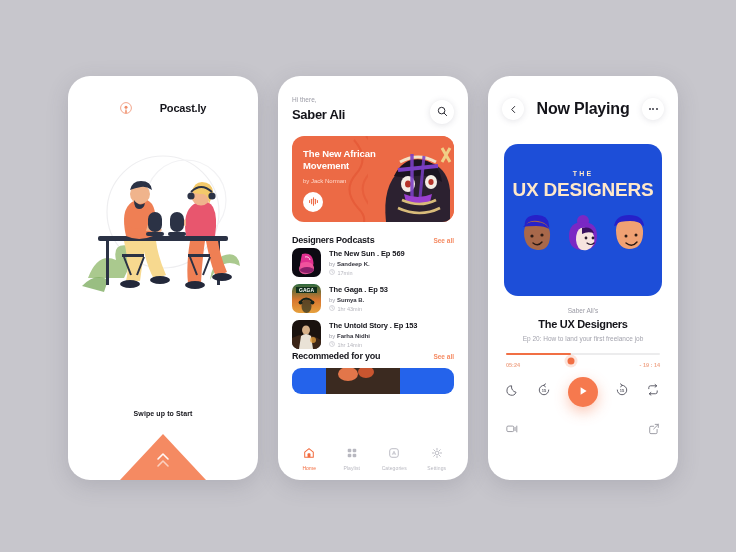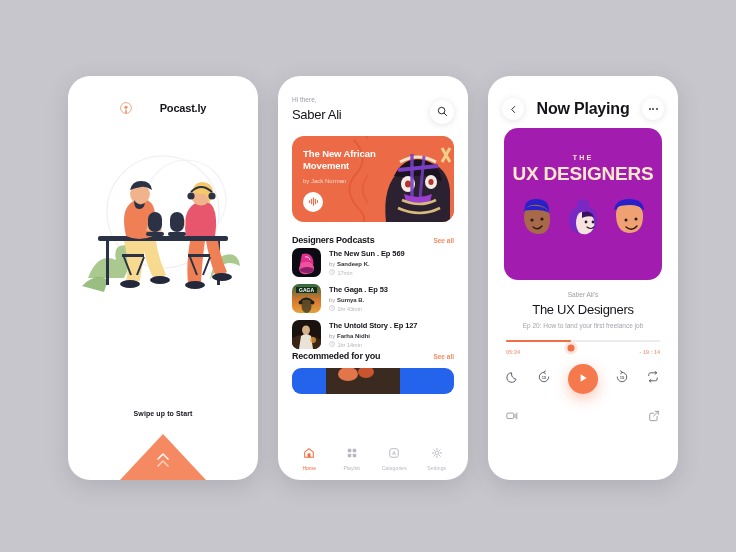--- a/index.html
+++ b/index.html
@@ -63,21 +63,21 @@
     width: 86px; height: 46px;
     background: #f58a62;
     clip-path: polygon(50% 0%, 100% 100%, 0% 100%);
   }
   .swipe-chev { position: absolute; left: 50%; transform: translateX(-50%); bottom: 6px; }
 
   
   .s2 { width: 100%; height: 100%; position: relative; display: flex; flex-direction: column; }
   .s2-head { padding: 20px 14px 0; display: flex; align-items: flex-start; justify-content: space-between; }
   .greet { font-size: 6.5px; color: #9a9aa4; margin-bottom: 4px; }
-  .uname { font-size: 13px; font-weight: 400; color: #14141a; letter-spacing: -.3px; }
+  .uname { font-size: 13px; font-weight: 700; color: #14141a; letter-spacing: -.3px; }
   .search-btn {
     width: 24px; height: 24px; border-radius: 50%;
     background: #fff; box-shadow: 0 1px 6px rgba(90,90,110,.18);
     display: flex; align-items: center; justify-content: center; margin-top: 4px;
   }
 
   .feature-card {
     margin: 12px 14px 0; height: 86px; border-radius: 12px;
     background: #ec6a45; position: relative; overflow: hidden;
   }
@@ -124,30 +124,30 @@
   .round-btn {
     width: 22px; height: 22px; border-radius: 50%; background: #fff;
     box-shadow: 0 1px 6px rgba(90,90,110,.16);
     display: flex; align-items: center; justify-content: center;
   }
   .np-title { font-size: 16px; font-weight: 700; color: #14141a; letter-spacing: -.2px; }
   .dots { display: flex; gap: 1.5px; }
   .dots i { width: 2px; height: 2px; border-radius: 50%; background: #3a3a44; display: block; }
 
   .album {
-    margin: 8px 16px 0; height: 152px; border-radius: 14px;
-    background: #a21caf; position: relative; overflow: hidden;
+    margin: 24px 16px 0; height: 152px; border-radius: 14px;
+    background: #1d4ed8; position: relative; overflow: hidden;
   }
   .alb-the { position: absolute; left: 0; right: 0; top: 26px; text-align: center; font-size: 7px; letter-spacing: 2.2px; color: #ffe8c9; font-weight: 600; }
   .alb-main { position: absolute; left: 0; right: 0; top: 35px; text-align: center; font-size: 19px; font-weight: 700; letter-spacing: -.2px; color: #ffe8c9; }
   .alb-faces { position: absolute; left: 0; right: 0; top: 68px; display: flex; justify-content: center; gap: 6px; }
 
   .meta { text-align: center; margin-top: 11px; }
   .meta-by { font-size: 6.5px; color: #9a9aa4; }
-  .meta-title { margin-top: 4px; font-size: 13px; font-weight: 400; color: #14141a; letter-spacing: -.3px; }
+  .meta-title { margin-top: 4px; font-size: 11px; font-weight: 700; color: #14141a; letter-spacing: -.3px; }
   .meta-ep { margin-top: 5px; font-size: 6.5px; color: #a4a4ae; }
 
   .seek { margin: 11px 18px 0; position: relative; }
   .seek-track { height: 2px; border-radius: 2px; background: #ececed; }
   .seek-fill { position: absolute; left: 0; top: 0; height: 2px; border-radius: 2px; background: #f16f44; width: 42%; }
   .seek-knob {
     position: absolute; left: 42%; top: 50%; transform: translate(-50%,-50%);
     width: 7px; height: 7px; border-radius: 50%; background: #f16f44;
     box-shadow: 0 0 0 3px rgba(241,111,68,.18);
   }
@@ -385,21 +385,21 @@
           <div class="pthumb">
             <svg width="29" height="29" viewBox="0 0 29 29">
               <rect width="29" height="29" fill="#1a120e"></rect>
               <path d="M0 18 q14 -8 29 2 L29 29 L0 29 Z" fill="#3a2416"></path>
               <ellipse cx="14" cy="10" rx="4" ry="4.6" fill="#d6b089"></ellipse>
               <path d="M9 16 q5 -4 10 0 l2 13 l-14 0 z" fill="#e9e2d6"></path>
               <circle cx="21" cy="20" r="3" fill="#e8a23d" opacity=".75"></circle>
             </svg>
           </div>
           <div class="pinfo">
-            <div class="pname">The Untold Story . Ep 127</div>
+            <div class="pname">The Untold Story . Ep 153</div>
             <div class="pby">
               <span>by</span>
               <b>Farha Nidhi</b>
             </div>
             <div class="pdur">
               <span>
                 <svg width="6" height="6" viewBox="0 0 8 8">
                     <circle cx="4" cy="4" r="3.3" fill="none" stroke="#c3c3cb" stroke-width="0.9"></circle>
                     <path d="M4 2.2 V4 L5.2 4.8" stroke="#c3c3cb" stroke-width="0.9" fill="none" stroke-linecap="round"></path>
                   </svg>

